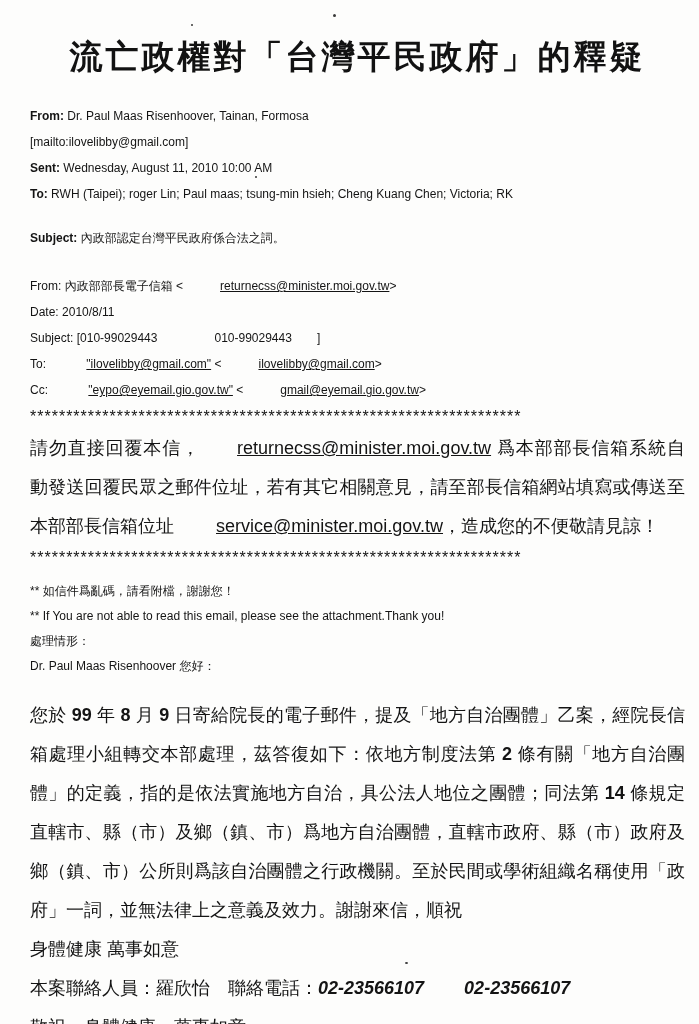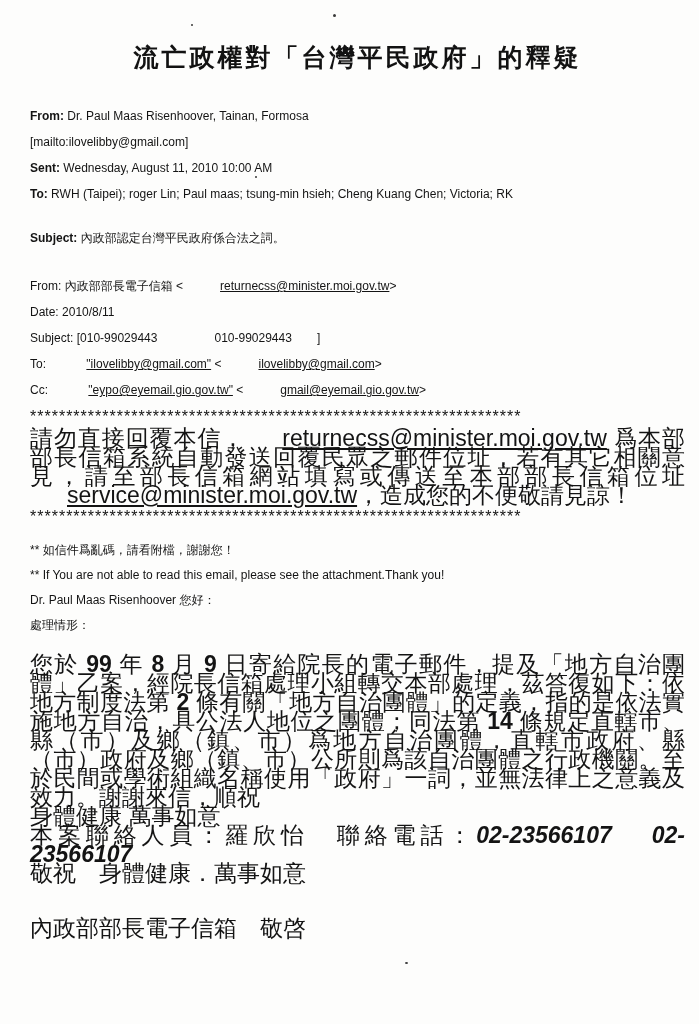--- a/index.html
+++ b/index.html
@@ -10,21 +10,21 @@
     background:#fdfdfc;
     color:#141414;
     font-family:"Liberation Sans", sans-serif;
     overflow:hidden;
   }
   .content { padding:0 14px 0 30px; }
 
   .doc-title {
     margin:36px 0 0 0;
     text-align:center;
-    font-size:25px;
+    font-size:33px;
     font-weight:600;
     letter-spacing:3px;
     line-height:42px;
     color:#121212;
   }
 
   p { margin:0; font-size:12px; line-height:26px; }
 
   .hdr { margin-top:25px; }
   .bl { font-weight:bold; }
@@ -38,22 +38,22 @@
     overflow:hidden;
     letter-spacing:1px;
     font-size:16px;
     line-height:24px;
   }
   .stars-top { margin-top:2px; }
   .stars-bottom { margin-bottom:2px; }
 
   .cjk-just {
     text-align:justify;
-    line-height:19px;
-    font-size:23px;
+    line-height:39px;
+    font-size:18px;
   }
 
   .u { text-decoration:underline; color:inherit;padding-left:37px; }
 
   .notes { margin-top:9px; }
   .notes p { line-height:25px; }
 
   .main-para { margin-top:17px; }
   .num { font-weight:bold; }
 
@@ -101,22 +101,22 @@
 
     <div>
       <p class="stars stars-top">********************************************************************</p>
       <p class="cjk-just"><span>請勿直接回覆本信，</span><a class="u">returnecss@minister.moi.gov.tw</a><span> 爲本部部長信箱系統自動發送回覆民眾之郵件位址，若有其它相關意見，請至部長信箱網站填寫或傳送至本部部長信箱位址 </span><a class="u">service@minister.moi.gov.tw</a><span>，造成您的不便敬請見諒！</span></p>
       <p class="stars stars-bottom">********************************************************************</p>
     </div>
 
     <div class="notes">
       <p>** 如信件爲亂碼，請看附檔，謝謝您！</p>
       <p>** If You are not able to read this email, please see the attachment.Thank you!</p>
+      <p>處理情形：</p>
       <p>Dr. Paul Maas Risenhoover 您好：</p>
-      <p>處理情形：</p>
     </div>
 
     <div>
       <p class="cjk-just main-para"><span>您於 </span><span class="num">99</span><span> 年 </span><span class="num">8</span><span> 月 </span><span class="num">9</span><span> 日寄給院長的電子郵件，提及「地方自治團體」乙案，經院長信箱處理小組轉交本部處理，茲答復如下：依地方制度法第 </span><span class="num">2</span><span> 條有關「地方自治團體」的定義，指的是依法實施地方自治，具公法人地位之團體；同法第 </span><span class="num">14</span><span> 條規定直轄市、縣（市）及鄉（鎮、市）爲地方自治團體，直轄市政府、縣（市）政府及鄉（鎮、市）公所則爲該自治團體之行政機關。至於民間或學術組織名稱使用「政府」一詞，並無法律上之意義及效力。謝謝來信，順祝</span></p>
       <p class="cjk-just">身體健康 萬事如意</p>
       <p class="cjk-just contact-line"><span>本案聯絡人員：羅欣怡　聯絡電話：</span><span class="phone">02-23566107</span><span class="phone phone2">02-23566107</span></p>
       <p class="cjk-just">敬祝　身體健康．萬事如意</p>
       <p class="cjk-just signature">內政部部長電子信箱　敬啓</p>
     </div>
   </div>

